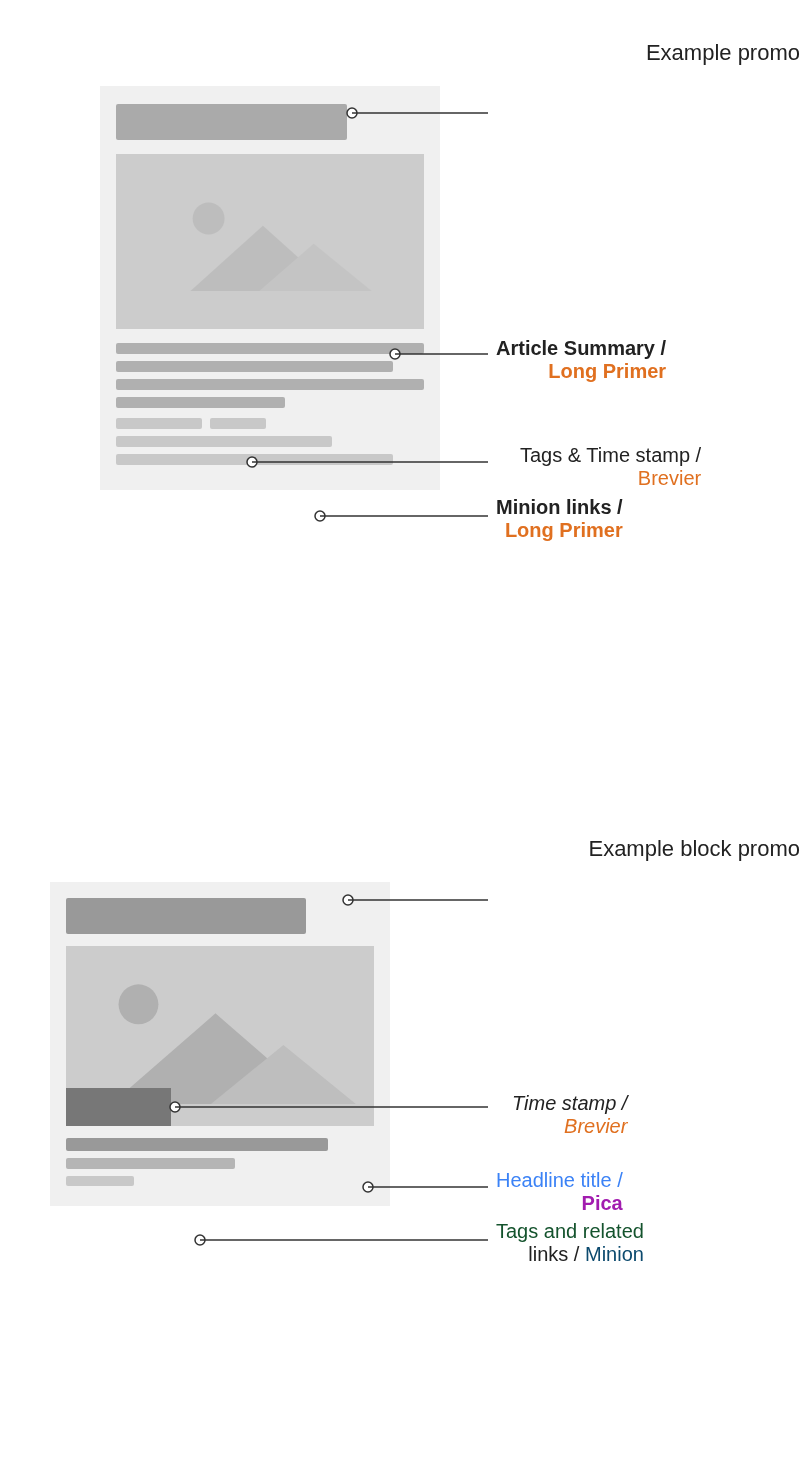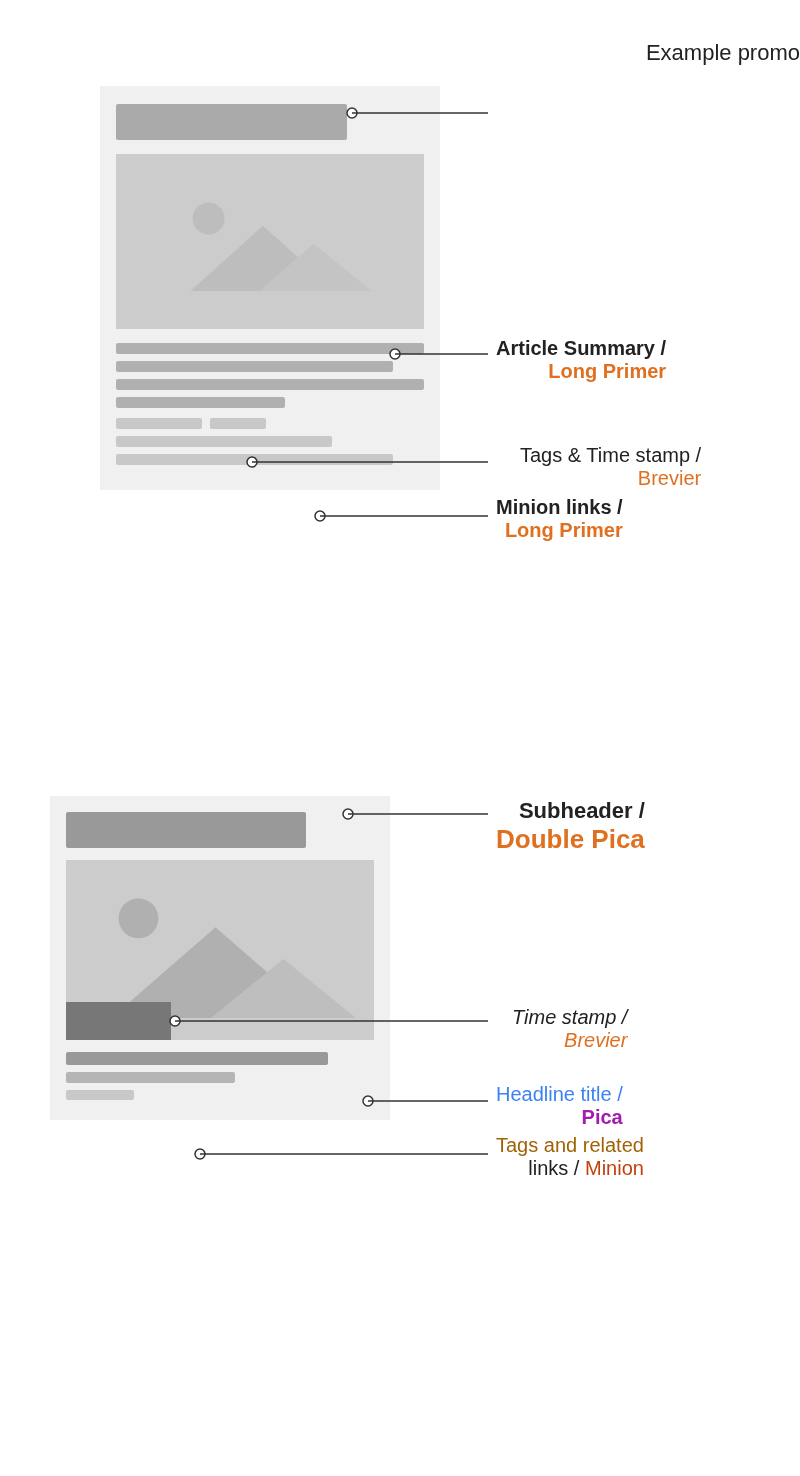--- a/index.html
+++ b/index.html
@@ -178,20 +178,21 @@
 
     <div style="position:absolute;top:410px;left:496px;">
       <div style="font-family:Arial,sans-serif;font-size:20px;color:#222;"><strong>Minion links /</strong></div>
       <div style="font-family:Arial,sans-serif;font-size:20px;font-weight:bold;color:#e07020;">Long Primer</div>
     </div>
 
   </div>
 </div>
 
 <div class="section-wrapper" style="margin-top: 20px;">
+  <div class="section-label">Example block promo</div>
 
   <div style="position:relative; width:800px; height:520px;">
 
     <div style="position:absolute;top:0;left:50px;width:340px;background:#f0f0f0;padding:16px 16px 16px 16px;">
 
       <div style="background:#999;height:36px;width:78%;border-radius:2px;margin-bottom:12px;"></div>
 
       <div class="block-img-placeholder" style="height:180px;position:relative;margin-bottom:12px;">
         <svg viewBox="0 0 340 180" xmlns="http://www.w3.org/2000/svg" style="width:100%;height:100%;">
           <rect width="340" height="180" fill="#ccc"></rect>
@@ -220,34 +221,30 @@
       <circle cx="175" cy="225" r="5" fill="white" stroke="#333" stroke-width="1.5"></circle>
       <line x1="175" y1="225" x2="488" y2="225" stroke="#333" stroke-width="1.5"></line>
 
       <circle cx="368" cy="305" r="5" fill="white" stroke="#333" stroke-width="1.5"></circle>
       <line x1="368" y1="305" x2="488" y2="305" stroke="#333" stroke-width="1.5"></line>
 
       <circle cx="200" cy="358" r="5" fill="white" stroke="#333" stroke-width="1.5"></circle>
       <line x1="200" y1="358" x2="488" y2="358" stroke="#333" stroke-width="1.5"></line>
     </svg>
 
-    <div style="position:absolute;top:2px;left:496px;">
-      <div style="font-family:Arial,sans-serif;font-size:22px;font-weight:bold;color:#222;">Subheader /</div>
-      <div style="font-family:Arial,sans-serif;font-size:26px;font-weight:bold;color:#e07020;">Double Pica</div>
-    </div>
 
     <div style="position:absolute;top:210px;left:512px;font-style:italic;">
       <div style="font-family:Arial,sans-serif;font-size:20px;color:#222;">Time stamp /</div>
       <div style="font-family:Arial,sans-serif;font-size:20px;color:#e07020;">Brevier</div>
     </div>
 
     <div style="position:absolute;top:287px;left:496px;">
       <div style="font-family:Arial,sans-serif;font-size:20px;font-weight:normal;color:#3b82f6;">Headline title /</div>
       <div style="font-family:Arial,sans-serif;font-size:20px;font-weight:bold;color:#a21caf;">Pica</div>
     </div>
 
     <div style="position:absolute;top:338px;left:496px;">
-      <div style="font-family:Arial,sans-serif;font-size:20px;color:#a16207;">Tags and related</div>
-      <div style="font-family:Arial,sans-serif;font-size:20px;color:#222;">links / <span style="color:#c2410c;">Minion</span></div>
+      <div style="font-family:Arial,sans-serif;font-size:20px;color:#14532d;">Tags and related</div>
+      <div style="font-family:Arial,sans-serif;font-size:20px;color:#222;">links / <span style="color:#0c4a6e;">Minion</span></div>
     </div>
 
   </div>
 </div>
 
 </body></html>

